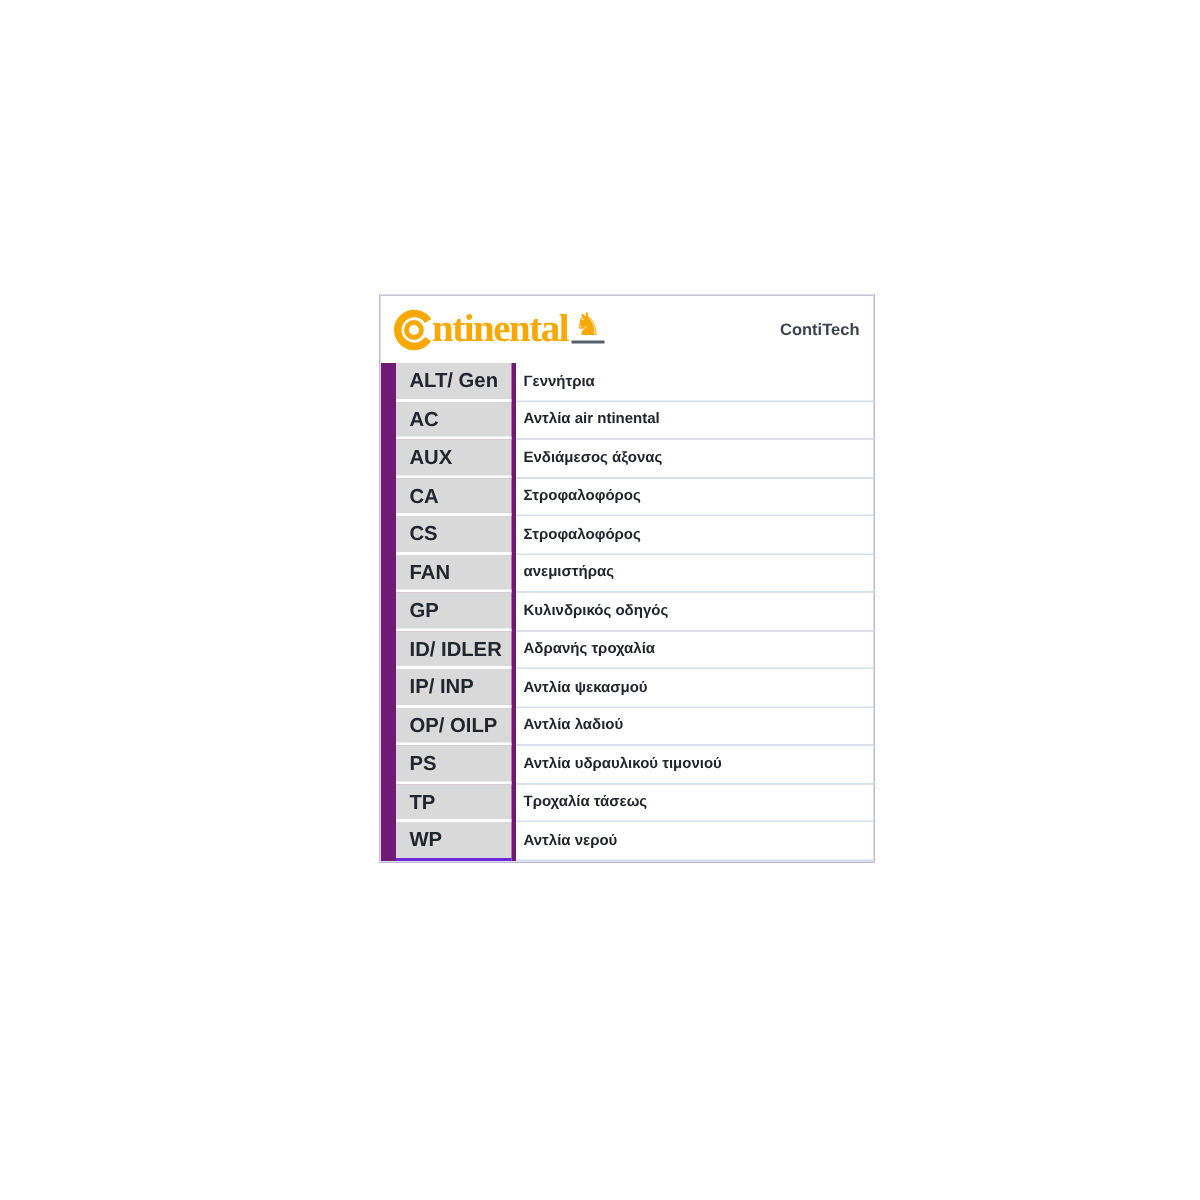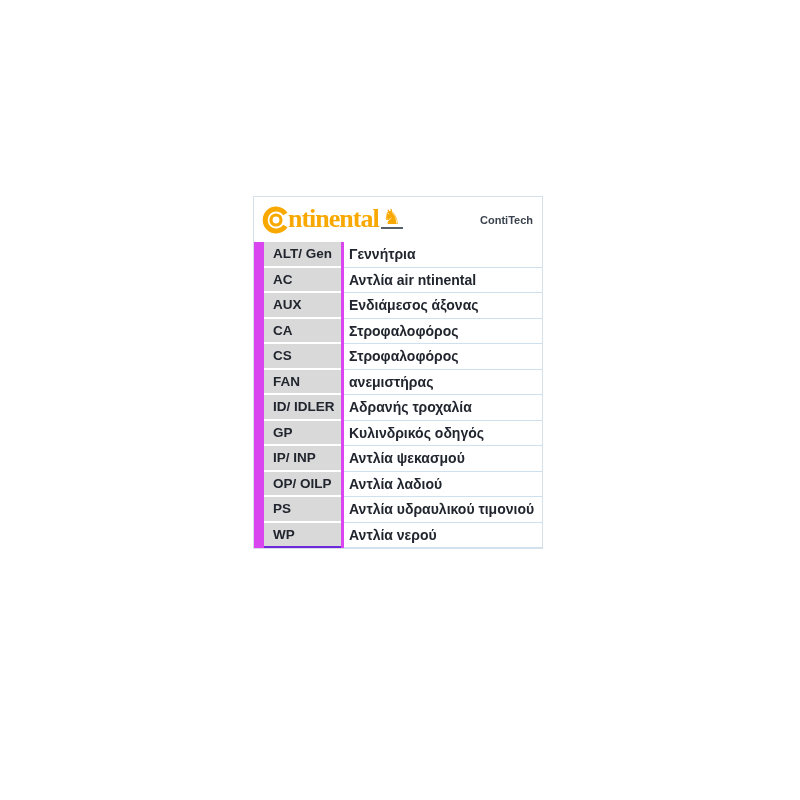--- a/index.html
+++ b/index.html
@@ -1,21 +1,21 @@
 <!DOCTYPE html>
 <html><head>
 <meta charset="utf-8">
 <style>
   * { margin:0; padding:0; box-sizing:border-box; }
   html,body { width:800px; height:800px; background:#ffffff; font-family:"Liberation Sans", sans-serif; }
   body { position:relative; overflow:hidden; }
 
   .sheet {
-    position:absolute; left:253px; top:196px; width:290px;
-    background:#d946ef; border:1px solid #d6e0ea;
+    position:absolute; left:253px; top:196px; width:330px;
+    background:#701a75; border:1px solid #d6e0ea;
   }
 
   
   .brand-bar {
     height:45px; display:flex; align-items:center; justify-content:space-between;
     padding:0 7px 0 8px; background:#ffffff;
   }
   .logo { display:flex; align-items:center; }
   .logo-co { display:block; }
   .logo-rest {
@@ -34,21 +34,21 @@
   .abbr {
     width:77px; flex:0 0 77px; background:#d9d9d9;
     display:flex; align-items:center; padding-left:9px;
     border-bottom:2px solid #ffffff;
     font-size:13.5px; font-weight:700; color:#20252e; white-space:nowrap;
   }
   .desc {
     flex:1; margin-left:3px; background:#ffffff;
     display:flex; align-items:center; padding-left:5px;
     border-bottom:1px solid #cfe0ee;
-    font-size:14px; font-weight:700; color:#20252e; white-space:nowrap;
+    font-size:10px; font-weight:700; color:#20252e; white-space:nowrap;
   }
   .row:last-child .abbr { border-bottom:2px solid #6d28d9; }
 </style>
 </head>
 <body>
 
 <div class="sheet">
 
   <div class="brand-bar">
     <div class="logo">
@@ -84,38 +84,42 @@
     </div>
     <div class="row">
       <div class="abbr">CS</div>
       <div class="desc">Στροφαλοφόρος</div>
     </div>
     <div class="row">
       <div class="abbr">FAN</div>
       <div class="desc">ανεμιστήρας</div>
     </div>
     <div class="row">
+      <div class="abbr">GP</div>
+      <div class="desc">Κυλινδρικός οδηγός</div>
+    </div>
+    <div class="row">
       <div class="abbr">ID/ IDLER</div>
       <div class="desc">Αδρανής τροχαλία</div>
-    </div>
-    <div class="row">
-      <div class="abbr">GP</div>
-      <div class="desc">Κυλινδρικός οδηγός</div>
     </div>
     <div class="row">
       <div class="abbr">IP/ INP</div>
       <div class="desc">Αντλία ψεκασμού</div>
     </div>
     <div class="row">
       <div class="abbr">OP/ OILP</div>
       <div class="desc">Αντλία λαδιού</div>
     </div>
     <div class="row">
       <div class="abbr">PS</div>
       <div class="desc">Αντλία υδραυλικού τιμονιού</div>
     </div>
     <div class="row">
+      <div class="abbr">TP</div>
+      <div class="desc">Τροχαλία τάσεως</div>
+    </div>
+    <div class="row">
       <div class="abbr">WP</div>
       <div class="desc">Αντλία νερού</div>
     </div>
   </div>
 
 </div>
 
 </body></html>

